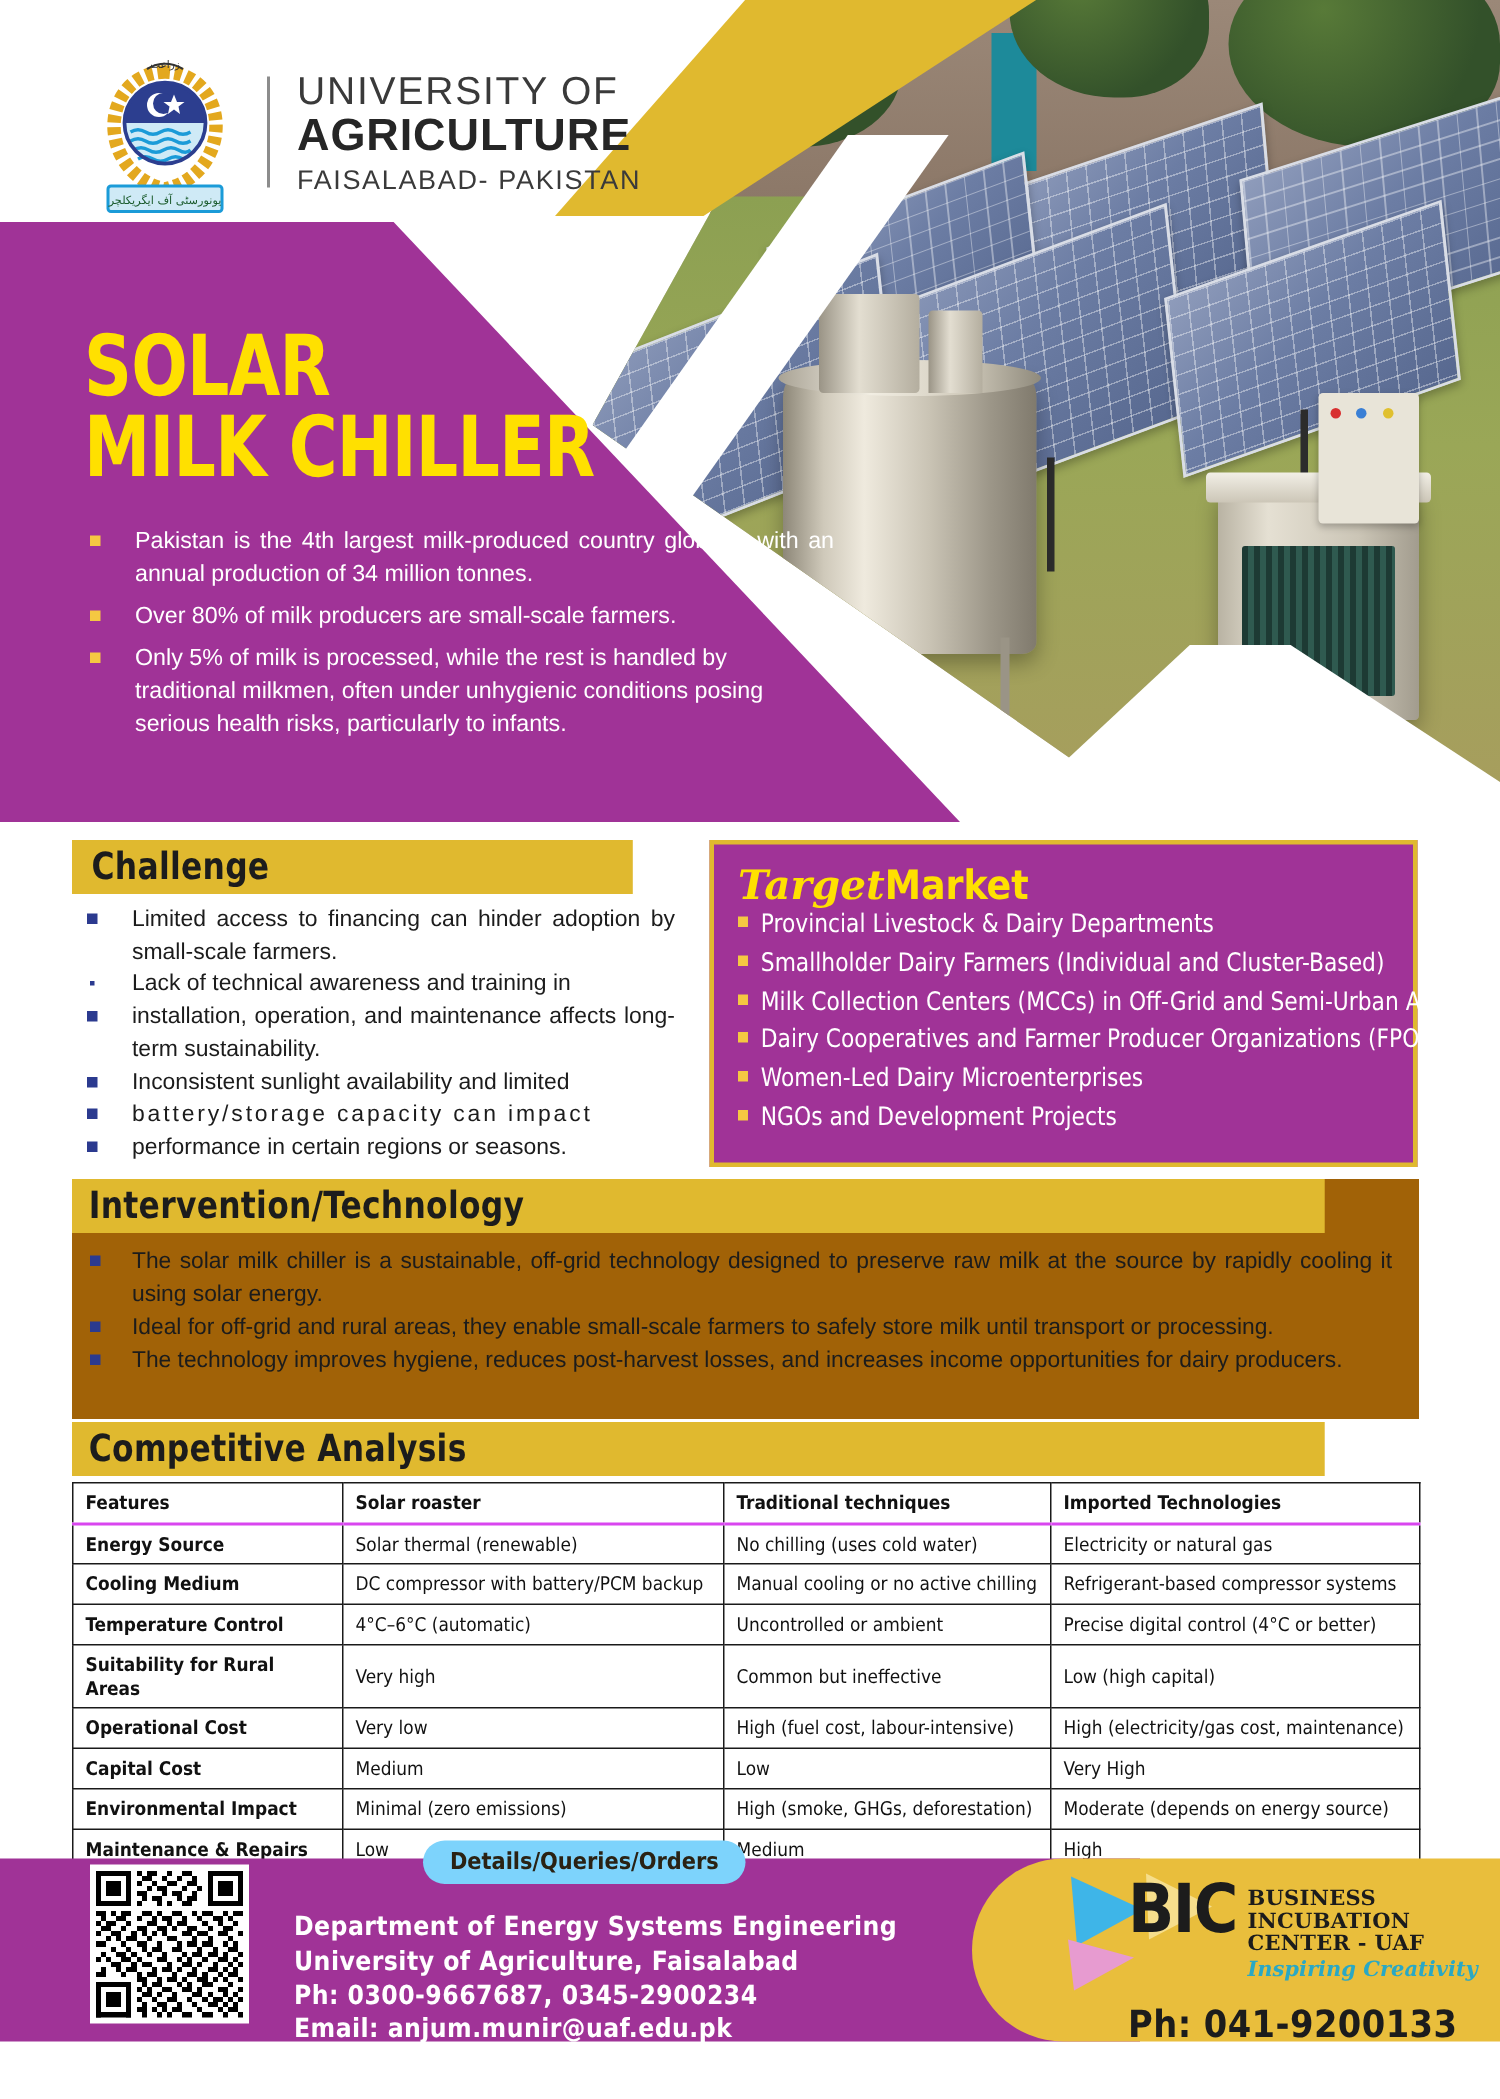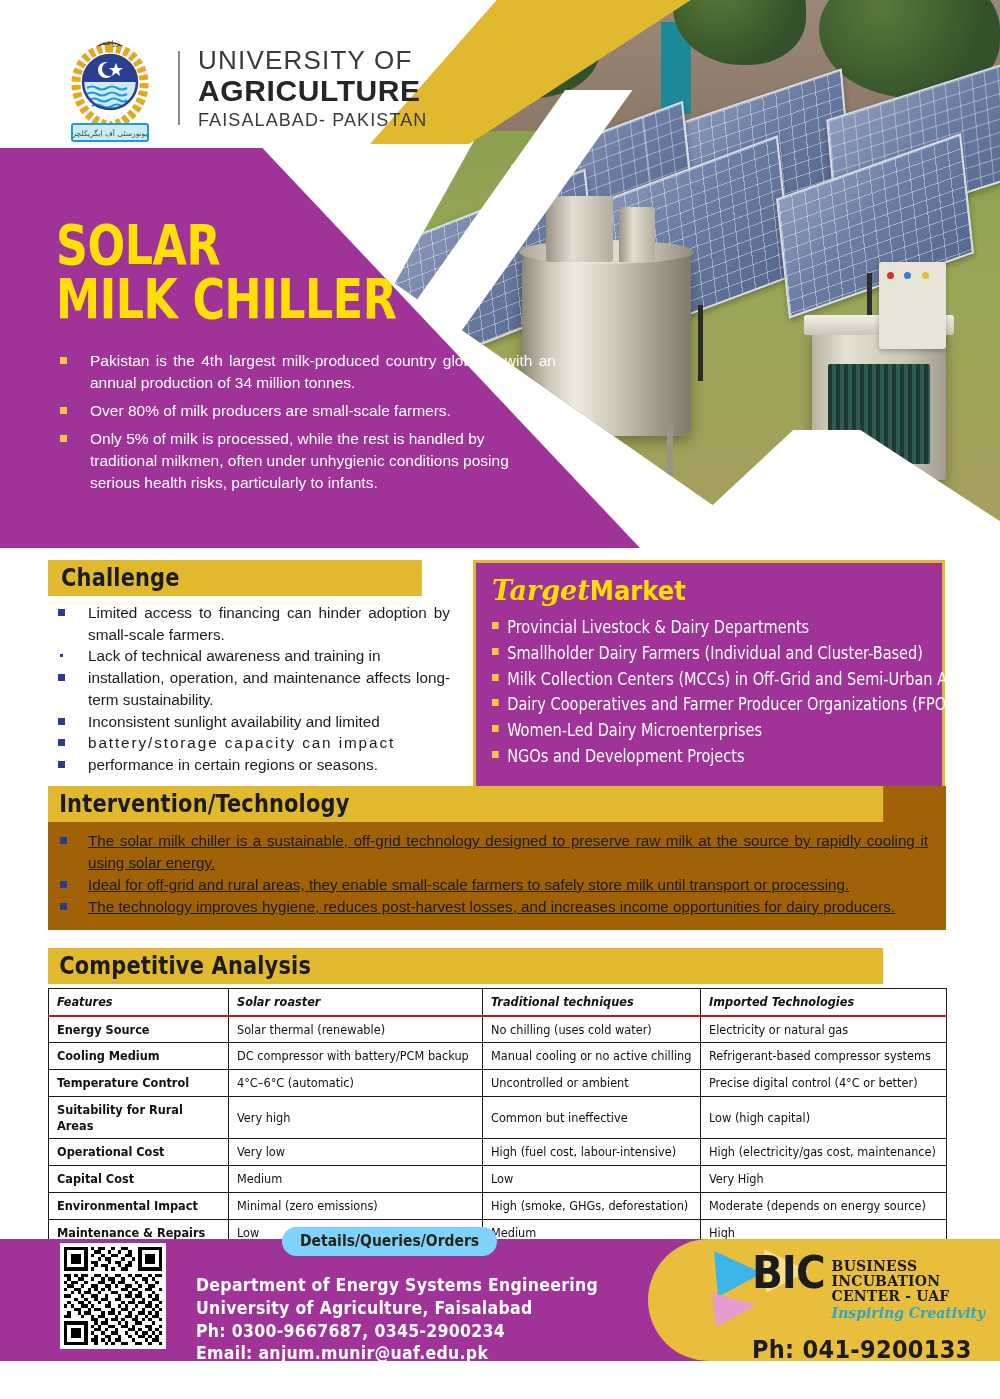--- a/index.html
+++ b/index.html
@@ -300,21 +300,20 @@
     width: 472px;
     background: #A03397;
     border: 3px solid #E0B92F;
     box-sizing: border-box;
     padding: 14px 16px 16px 16px;
     z-index: 20;
   }
   .target-head {
     font-size: 27px;
     line-height: 1;
-    margin-bottom: 10px;
   }
   .target-head .script {
     font-family: "DejaVu Serif", serif;
     font-style: italic;
     font-weight: bold;
     color: #FFE000;
     font-size: 27px;
   }
   .target-head .bold {
     font-family: "DejaVu Sans Condensed", "Liberation Sans Narrow", "Liberation Sans", sans-serif;
@@ -349,25 +348,24 @@
   .intervention {
     position: absolute;
     left: 48px; top: 786px;
     width: 898px;
     background: #a16207;
     z-index: 20;
   }
   .intervention .bar-head { padding-left: 12px; }
   .intervention ul {
     list-style: none;
-    margin: 0; padding: 8px 18px 12px 0;
+    margin: 0; padding: 8px 18px 28px 0;
     font-size: 15.2px;
     color: #1c1c1c;
     line-height: 1.44;
-    text-decoration: underline;
   }
   .intervention li {
     position: relative;
     padding-left: 40px;
     text-align: justify;
   }
   .intervention li::before {
     content: "";
     position: absolute;
     left: 12px; top: 7px;
@@ -396,22 +394,21 @@
     font-size: 12.6px;
     color: #111111;
     text-align: left;
     vertical-align: middle;
     font-family: "DejaVu Sans Condensed", "Liberation Sans Narrow", "Liberation Sans", sans-serif;
     line-height: 1.25;
     height: 15px;
   }
   table.ctab th {
     font-weight: bold;
-    border-bottom: 2px solid #b91c1c;
-    font-style: italic;
+    border-bottom: 2px solid #d946ef;
   }
   table.ctab td.feat { font-weight: bold; }
   table.ctab col.c1 { width: 180px; }
   table.ctab col.c2 { width: 254px; }
   table.ctab col.c3 { width: 218px; }
   table.ctab col.c4 { width: 246px; }
 
   
   .footer {
     position: absolute;

